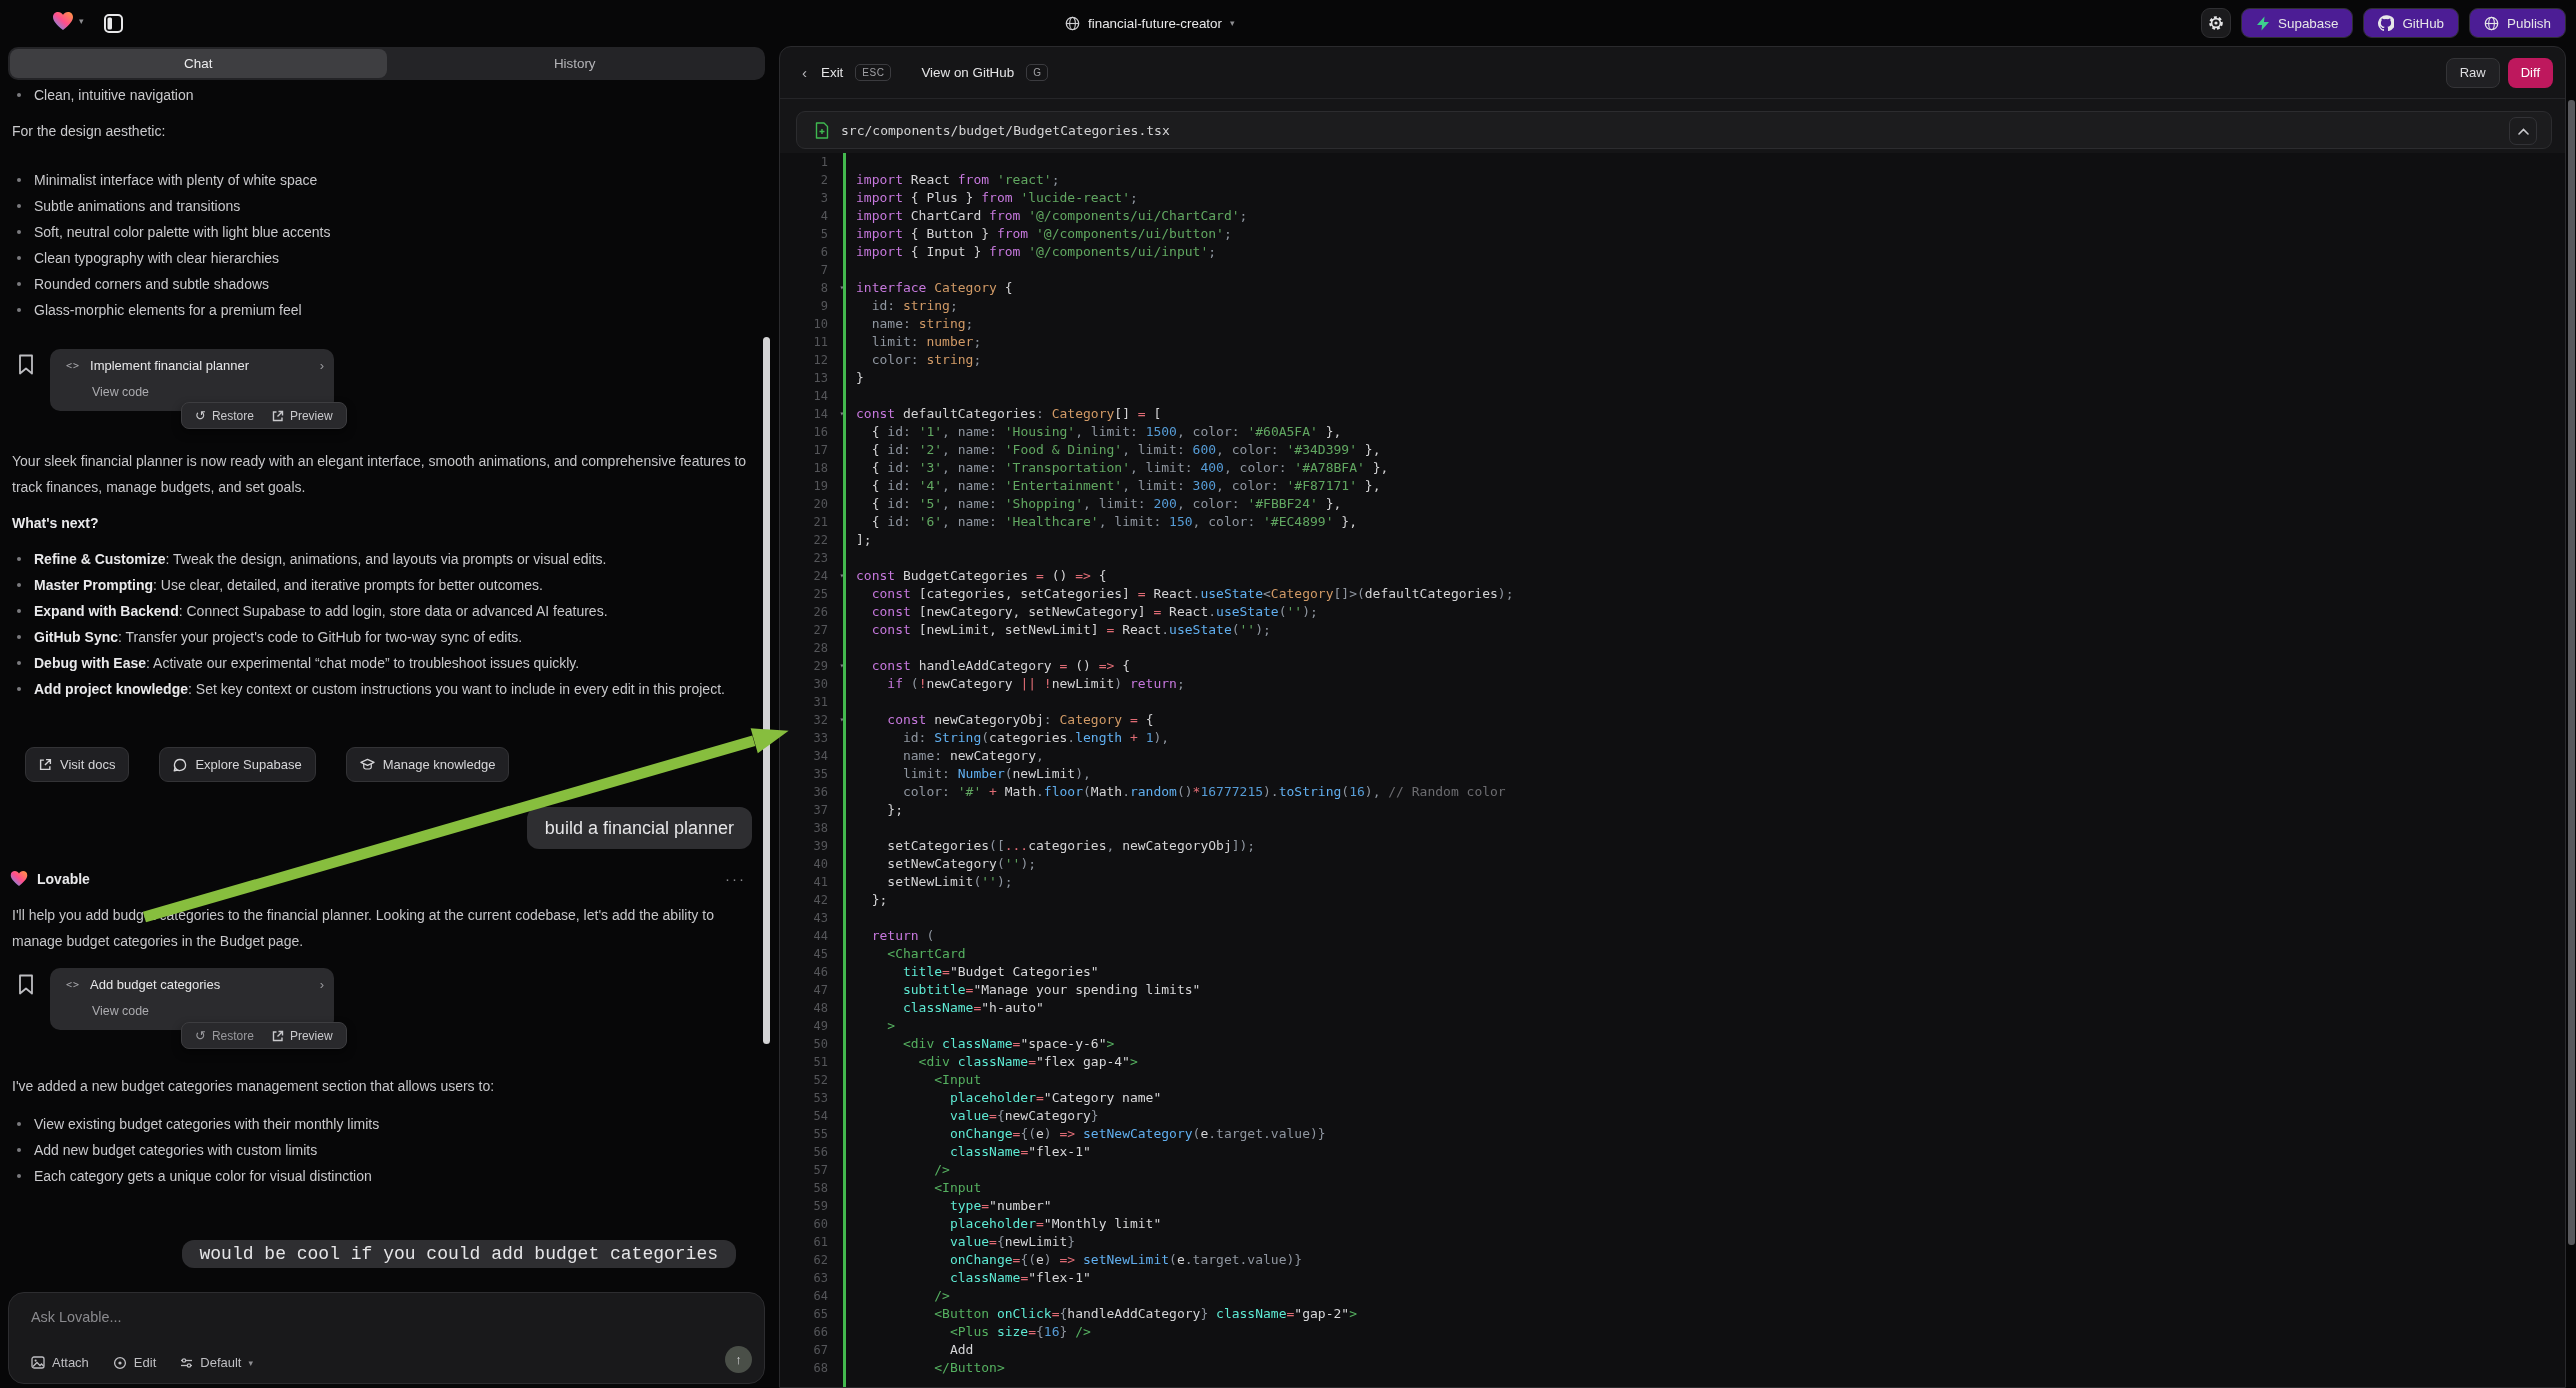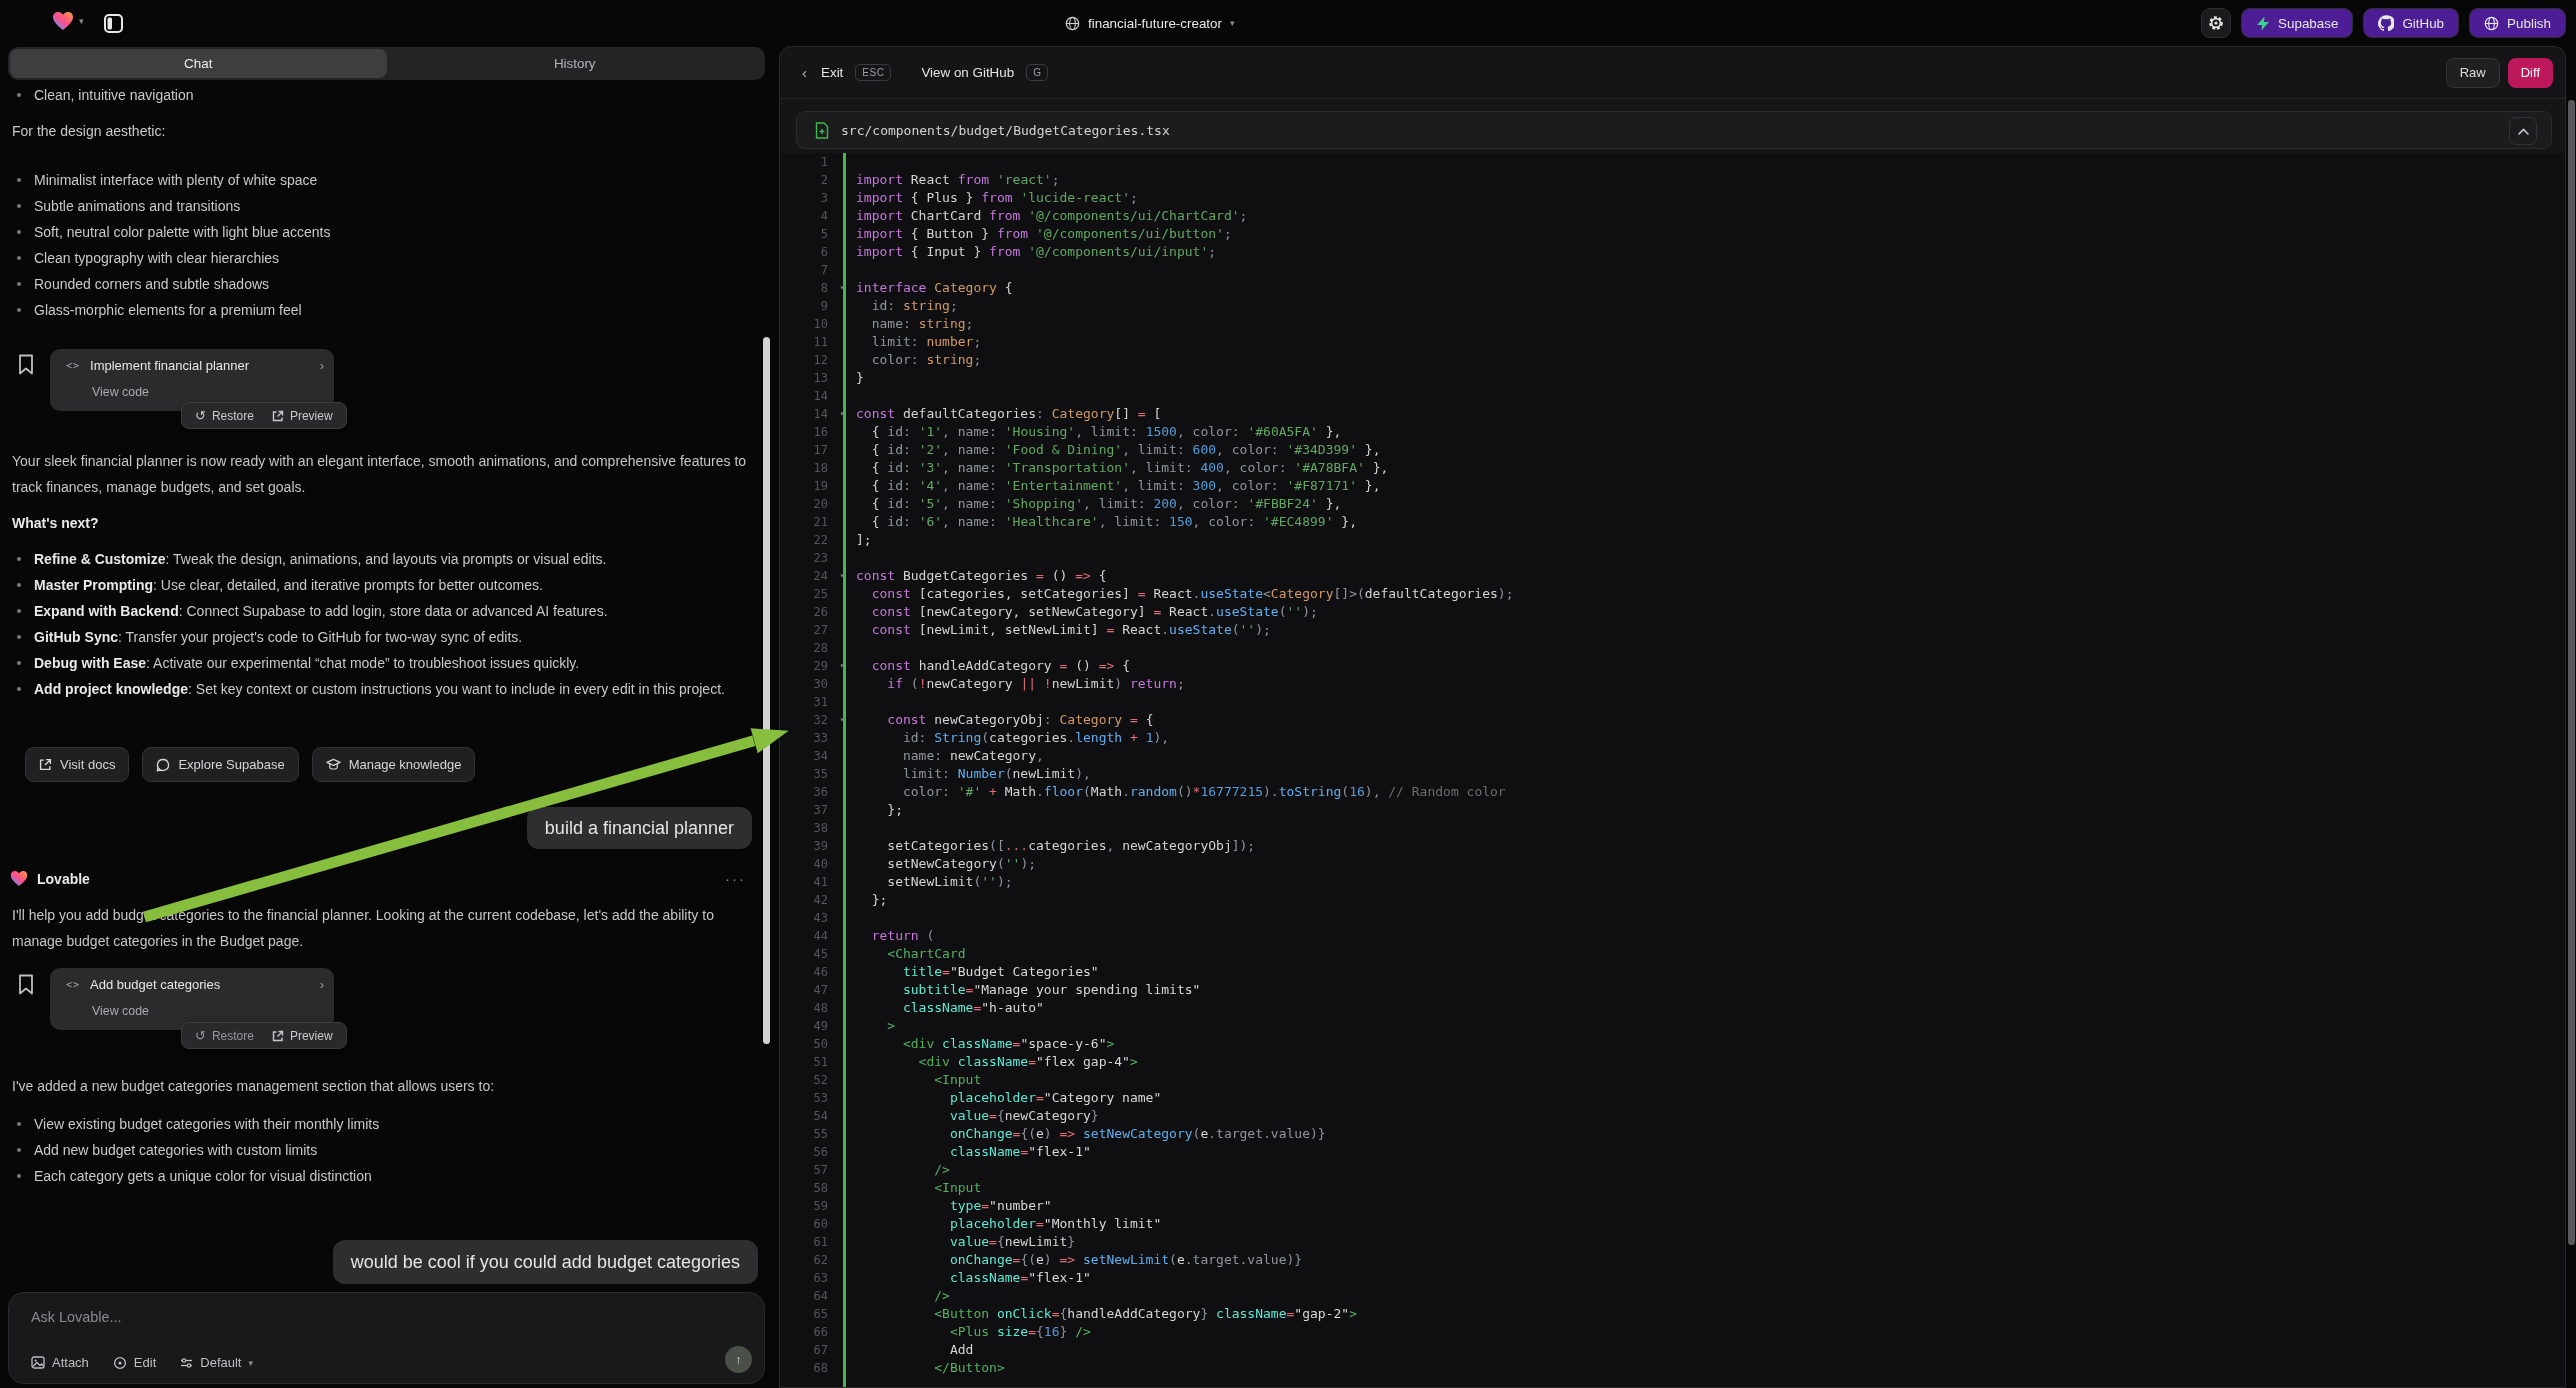--- a/index.html
+++ b/index.html
@@ -30,21 +30,21 @@
   .msg{line-height:26px; color:#C6C6C9;}
   .b{font-weight:bold; color:#E9E9EB;}
   .chat-card{position:absolute; left:50px; width:284px; height:62px; background:#2B2B2E; border-radius:10px;}
   .cc-row1{position:absolute; left:16px; top:9px; right:10px; display:flex; align-items:center; gap:10px;}
   .cc-code{font-family:"DejaVu Sans Mono", monospace; font-size:10px; color:#A9A9AD; letter-spacing:1px;}
   .cc-title{font-size:13px; color:#E7E7E9; flex:1; white-space:nowrap;}
   .cc-chev{color:#9A9A9E; font-size:13px;}
   .cc-view{position:absolute; left:42px; top:36px; font-size:12.4px; color:#ABABAF;}
   .hover-bar{position:absolute; height:27px; background:#29292C; border:1px solid #3D3D40; border-radius:8px; display:flex; align-items:center; padding:0 4px; box-shadow:0 4px 10px rgba(0,0,0,.45);}
   .hb-item{display:flex; align-items:center; gap:6px; padding:0 9px; font-size:12px; color:#C9C9CC; cursor:pointer;}
-  .chip-row{position:absolute; left:25px; top:747px; display:flex; gap:13px;}
+  .chip-row{position:absolute; left:25px; top:747px; display:flex; gap:30px;}
   .chip{height:35px; padding:0 13px; display:flex; align-items:center; gap:8px; background:#202023; border:1px solid #333336; border-radius:9px; font-size:13px; color:#D6D6D9; cursor:pointer;}
   .bubble{position:absolute; background:#2E2E31; border-radius:12px; color:#E5E5E7; font-size:18px; padding:0 18px; display:flex; align-items:center;}
   .lov-row{position:absolute; left:10px; top:870px; right:26px; display:flex; align-items:center; gap:9px;}
   .lov-name{font-size:14px; font-weight:bold; color:#E9E9EB;}
   .dots{margin-left:auto; color:#87878B; font-size:15px; letter-spacing:2px;}
   .composer{position:absolute; left:8px; top:1292px; width:757px; height:92px; background:#19191B; border:1px solid #2D2D30; border-radius:16px;}
   .composer-ph{position:absolute; left:22px; top:16px; font-size:14.4px; color:#8A8A8E;}
   .composer-row{position:absolute; left:22px; bottom:13px; display:flex; align-items:center; gap:24px; font-size:13px; color:#BFBFC3;}
   .comp-item{display:flex; align-items:center; gap:7px; cursor:pointer;}
   .send-btn{position:absolute; right:12px; bottom:10px; width:27px; height:27px; border-radius:50%; background:#4A4F48; display:flex; align-items:center; justify-content:center; color:#D9D9DB; font-size:13px; cursor:pointer;}
@@ -305,21 +305,21 @@
         <div class="bullet-row">
           <span class="dot"></span>
           <div style="flex: 1 1 0%;">Add new budget categories with custom limits</div>
         </div>
         <div class="bullet-row">
           <span class="dot"></span>
           <div style="flex: 1 1 0%;">Each category gets a unique color for visual distinction</div>
         </div>
       </div>
 
-    <div class="bubble" style="right:14px; top:1240px; height:44px;">would be cool if you could add budget categories</div>
+    <div class="bubble" style="right:36px; top:1240px; height:28px;font-family:Liberation Mono, monospace;">would be cool if you could add budget categories</div>
 
     <div class="composer">
       <div class="composer-ph">Ask Lovable...</div>
       <div class="composer-row">
         <div class="comp-item">
           <svg width="14" height="13" viewBox="0 0 14 13">
             <rect x="1" y="1" width="12" height="11" rx="2" fill="none" stroke="#BFBFC3" stroke-width="1.3"></rect>
             <circle cx="4.6" cy="4.6" r="1.1" fill="#BFBFC3"></circle>
             <path d="M2 10.5 L6 6.5 L9 9.5 L10.5 8 L12.5 10" fill="none" stroke="#BFBFC3" stroke-width="1.3"></path>
           </svg>

